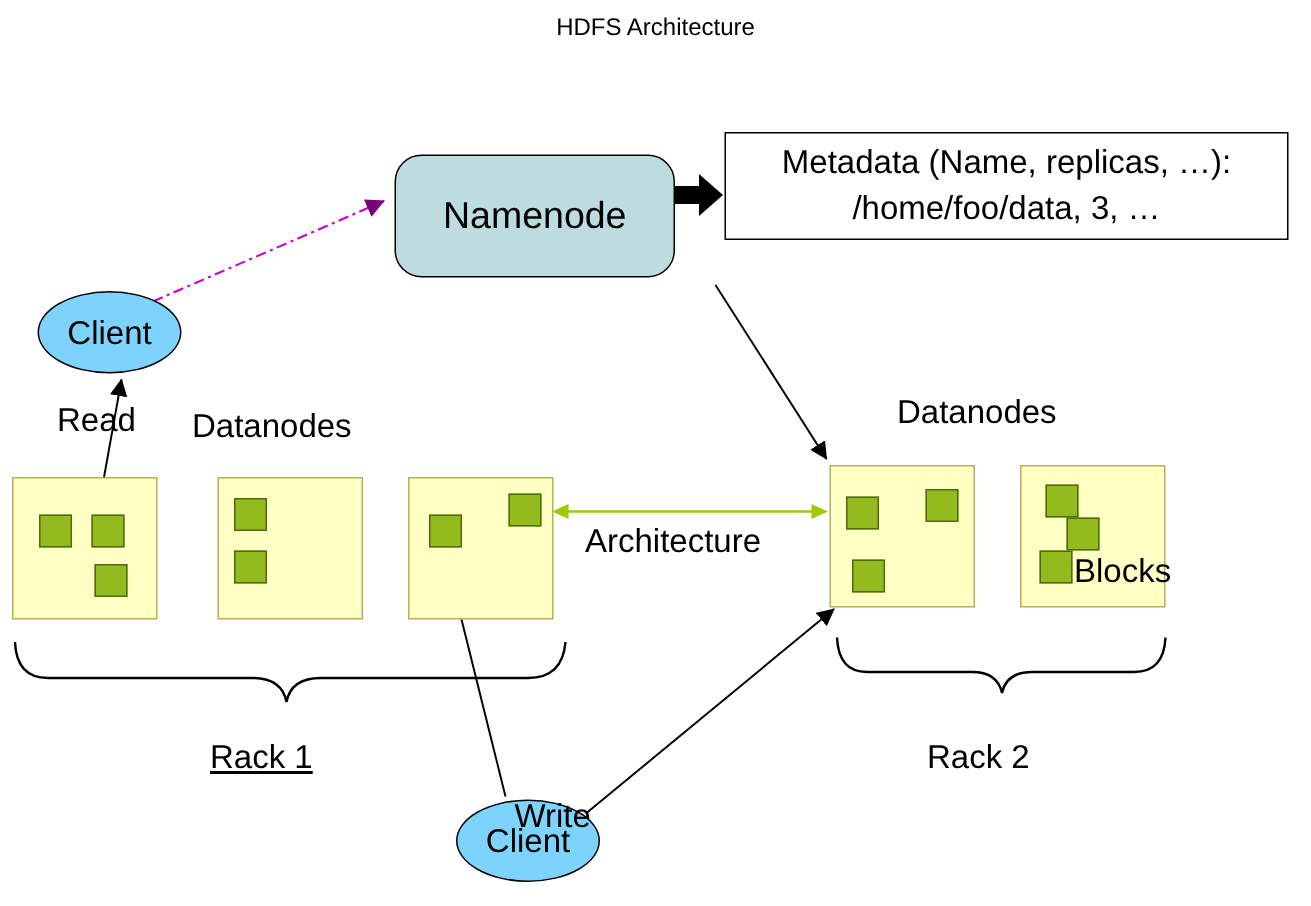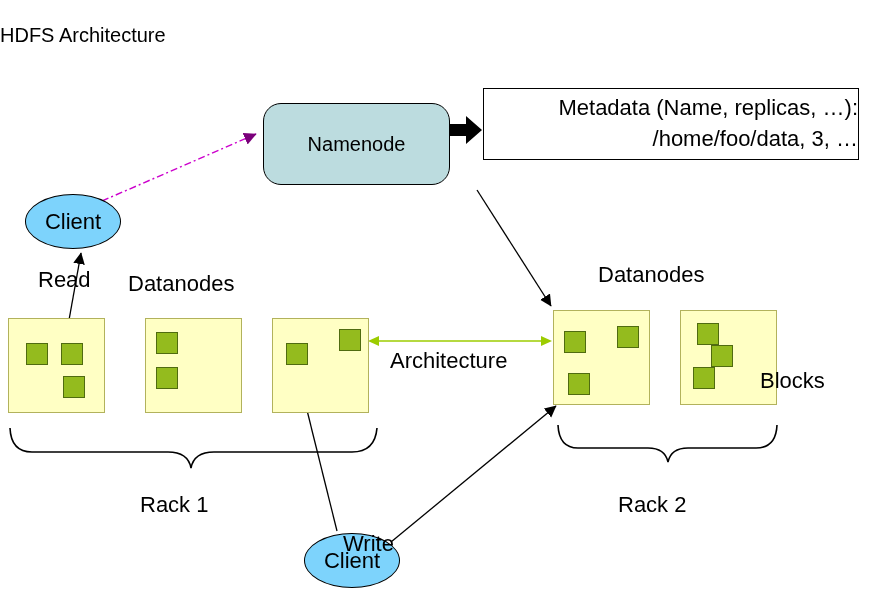--- a/index.html
+++ b/index.html
@@ -3,33 +3,33 @@
 <meta charset="utf-8">
 <style>
   html,body{margin:0;padding:0;background:#fff;}
   .canvas{
     position:relative;width:874px;height:604px;background:#fff;
     font-family:"Liberation Sans", sans-serif;color:#000;overflow:hidden;
   }
   .overlay{position:absolute;left:0;top:0;width:874px;height:604px;pointer-events:none;}
   .lbl{position:absolute;font-size:22px;white-space:nowrap;}
   .title{
-    position:absolute;left:0;top:24px;width:100%;
-    font-size:20px;
+    position:absolute;left:0;top:10px;width:100%;text-align:center;
+    font-size:16px;
   }
   .namenode{
     position:absolute;left:263px;top:103px;width:187px;height:82px;
     background:#bcdcdf;border:1.6px solid #000;border-radius:18px;
-    display:flex;align-items:center;justify-content:center;font-size:20px;
+    display:flex;align-items:center;justify-content:center;font-size:25px;
     box-sizing:border-box;
   }
   .metadata-box{
     position:absolute;left:483px;top:88px;width:376px;height:72px;
     background:#fff;border:1.6px solid #000;box-sizing:border-box;
-    display:flex;flex-direction:column;align-items:flex-end;justify-content:center;
+    display:flex;flex-direction:column;align-items:center;justify-content:center;
     font-size:22px;line-height:1.4;text-align:center;
   }
   .client{
     position:absolute;width:96px;height:55px;border-radius:50%;
     background:#7dd3fc;border:1.4px solid #000;box-sizing:border-box;
     display:flex;align-items:center;justify-content:center;font-size:22px;
   }
   .client-top{left:25px;top:194px;}
   .client-bottom{left:304px;top:533px;}
   .dnsq{
@@ -117,18 +117,18 @@
   <div class="dnsq" style="left:680px;top:310px;">
     <div class="blk" style="left:16px;top:12px;"></div>
     <div class="blk" style="left:30px;top:34px;"></div>
     <div class="blk" style="left:12px;top:56px;"></div>
   </div>
 
   <div class="lbl" style="left:38px;top:267px;">Read</div>
   <div class="lbl" style="left:128px;top:271px;">Datanodes</div>
   <div class="lbl" style="left:598px;top:262px;">Datanodes</div>
   <div class="lbl" style="left:390px;top:348px;">Architecture</div>
-  <div class="lbl" style="left:716px;top:368px;margin-left:44px;">Blocks</div>
-  <div class="lbl" style="left:140px;top:492px;">Rack 1</div>
+  <div class="lbl" style="left:716px;top:368px;">Blocks</div>
+  <div class="lbl" style="left:140px;top:492px;text-decoration:underline;">Rack 1</div>
   <div class="lbl" style="left:618px;top:492px;">Rack 2</div>
   <div class="lbl" style="left:343px;top:484px;margin-top:47px;">Write</div>
 
 </div>
 
 </body></html>

